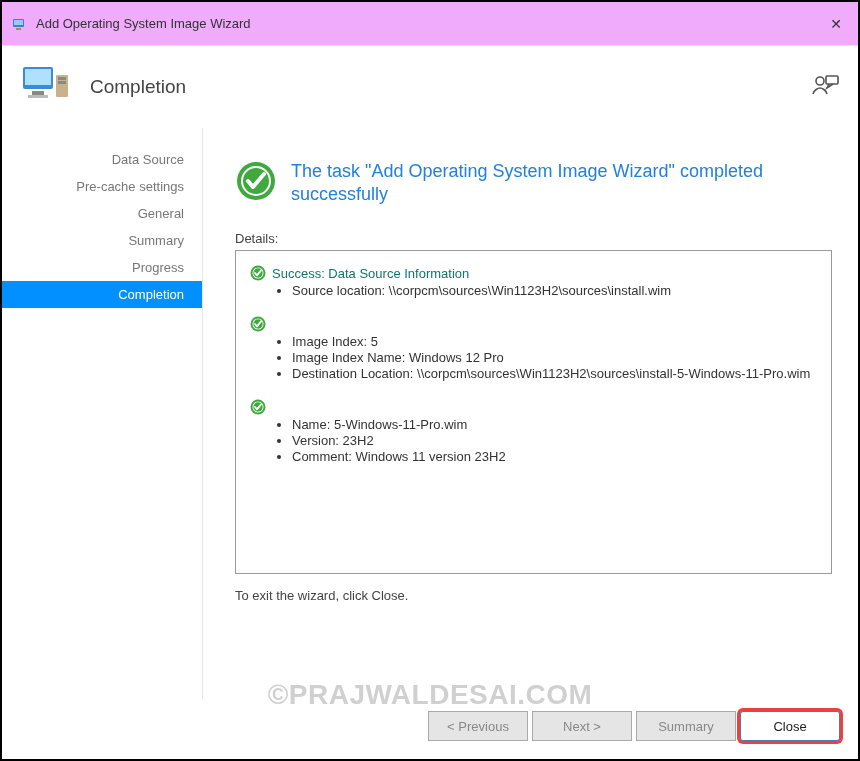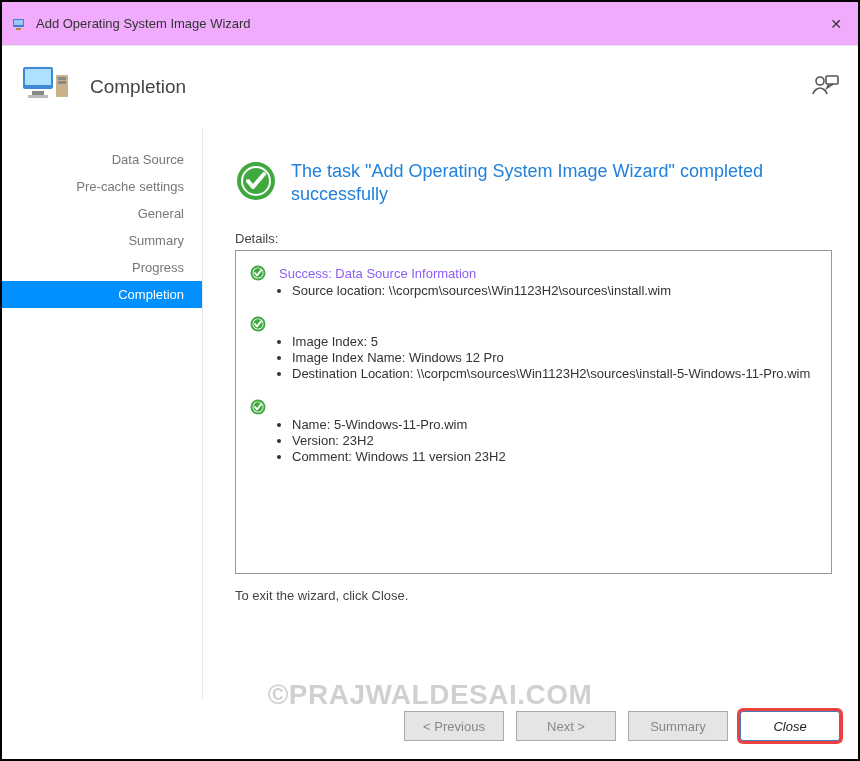--- a/index.html
+++ b/index.html
@@ -106,23 +106,23 @@
     padding: 14px 14px 14px 14px;
     margin-bottom: 14px;
     height: 324px;
     overflow: auto;
     background: #fff;
   }
   .detail-group { margin-bottom: 18px; }
   .detail-head {
     display: flex;
     align-items: center;
-    gap: 13px;
-    font-size: 13px;
-    color: #8b5cf6;
+    gap: 6px;
+    font-size: 13px;
+    color: #0f766e;
   }
   .small-check {
     width: 16px; height: 16px;
     flex-shrink: 0;
   }
   .detail-list {
     margin: 2px 0 0 0;
     padding-left: 38px;
     font-size: 13px;
     color: #333;
@@ -144,21 +144,21 @@
     color: rgba(120,120,120,0.35);
     pointer-events: none;
     white-space: nowrap;
     margin-top: 29px;
   }
   .button-row {
     position: absolute;
     bottom: 18px;
     right: 18px;
     display: flex;
-    gap: 12px;
+    gap: 4px;
   }
   .btn {
     min-width: 100px;
     height: 30px;
     border: 1px solid #aaa;
     background: #e5e5e5;
     color: #888;
     font-size: 13px;
     cursor: not-allowed;
     display: inline-flex;
@@ -167,21 +167,20 @@
   }
   .btn.enabled {
     background: #fff;
     border: 1px solid #4a7ab5;
     color: #222;
     cursor: pointer;
   }
   .btn.highlight {
     box-shadow: 0 0 0 3px rgba(234,30,30,0.85);
     border-radius: 3px;
-    font-style: italic;
   }
 </style>
 </head>
 <body>
 
 <div class="titlebar">
   <span class="title-icon">
     <svg viewBox="0 0 16 16">
       <rect x="1" y="3" width="11" height="8" fill="#3d7ed0" rx="1"></rect>
       <rect x="2" y="4" width="9" height="5" fill="#9cc7f5"></rect>

